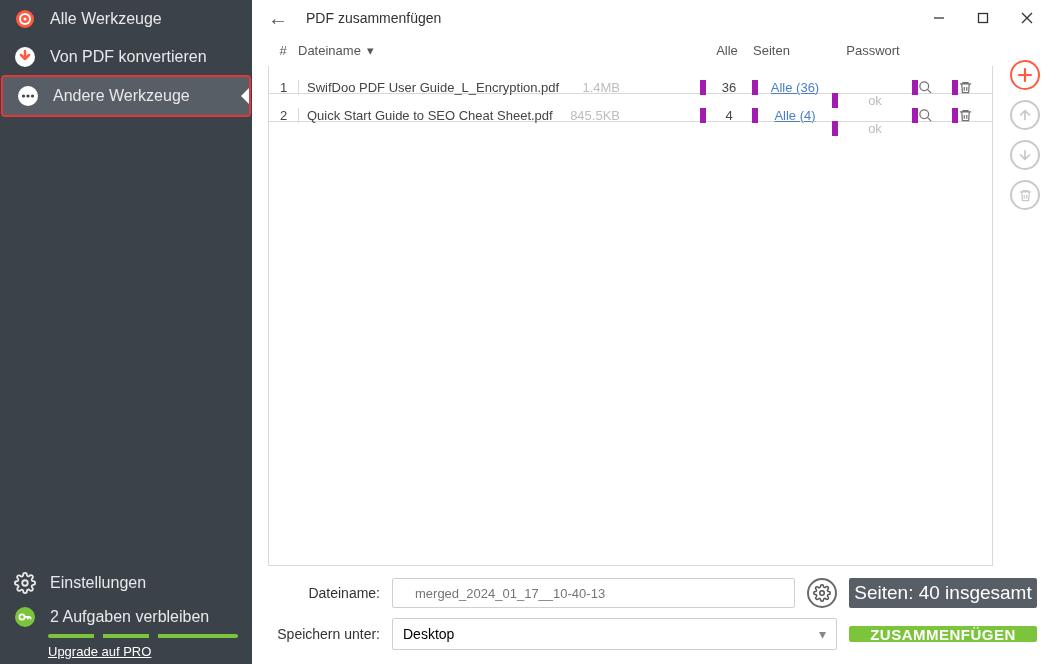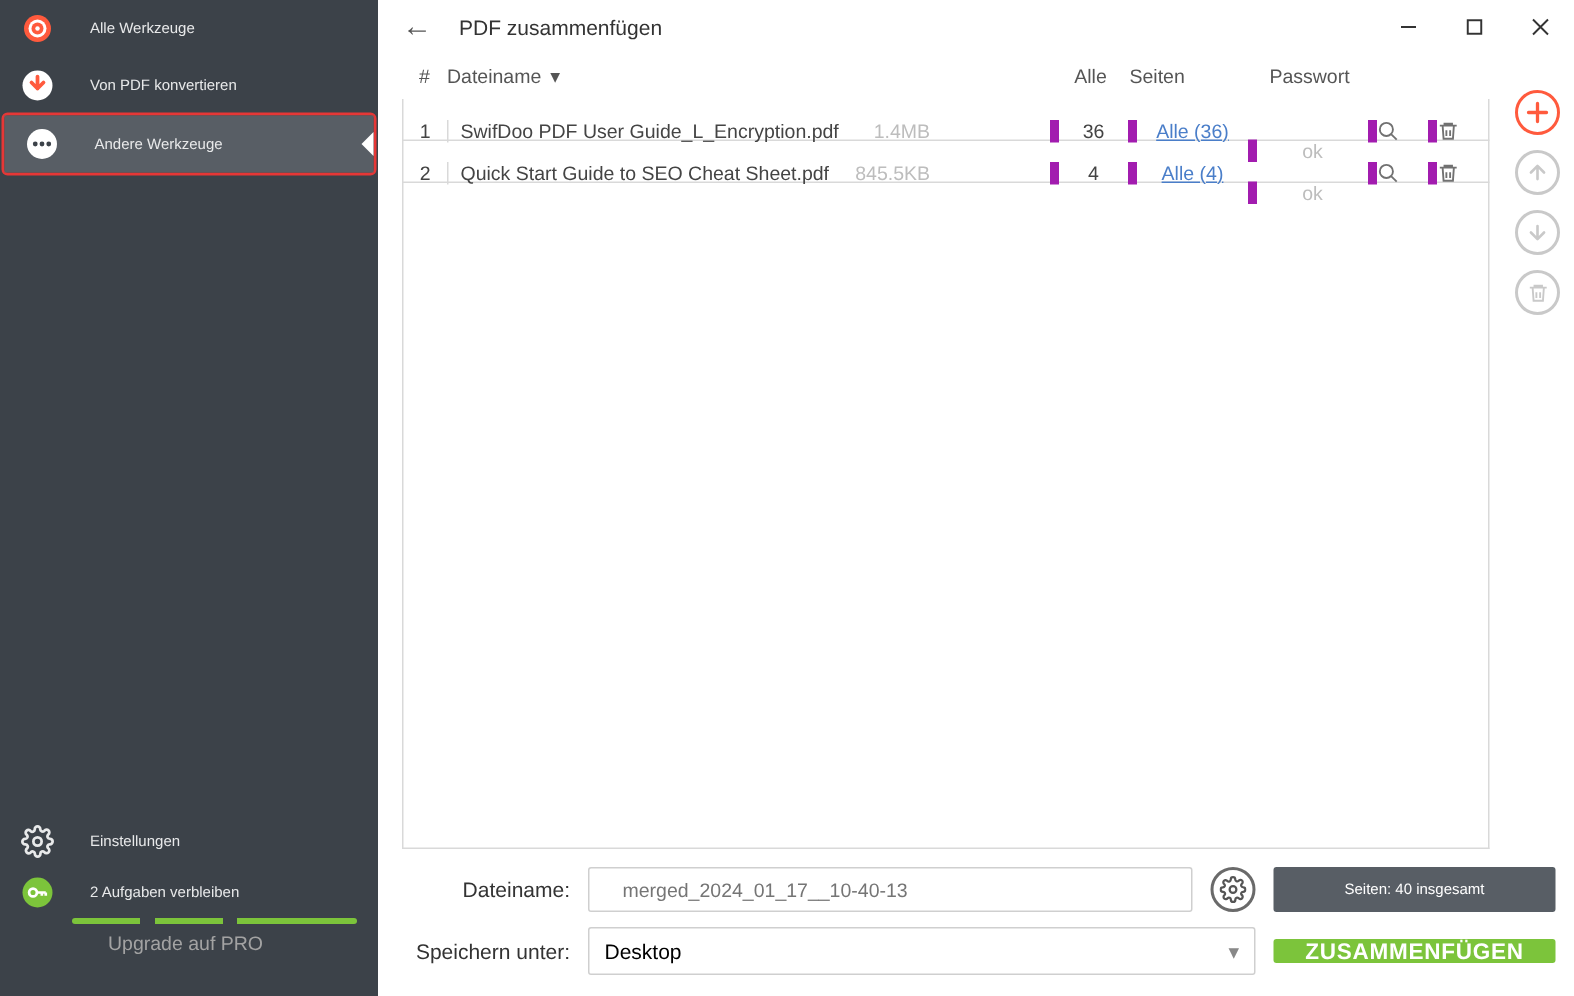--- a/index.html
+++ b/index.html
@@ -1,29 +1,29 @@
 <!DOCTYPE html>
 <html><head>
 <meta charset="utf-8">
 <style>
 * { box-sizing: border-box; margin: 0; padding: 0; font-family: "Segoe UI", Arial, sans-serif; }
 body { width: 1049px; height: 664px; display: flex; overflow: hidden; background: #fff; }
 
 
 .sidebar { width: 252px; background: #3c4249; color: #e8e9ea; display: flex; flex-direction: column; }
-.side-item { height: 38px; display: flex; align-items: center; padding-left: 14px; gap: 24px; cursor: pointer; font-size: 10px; }
+.side-item { height: 38px; display: flex; align-items: center; padding-left: 14px; gap: 14px; cursor: pointer; font-size: 16px; }
 .side-item.active { background: #585e65; position: relative; }
 .side-item.active::after { content:""; position:absolute; right:0; top:11px; border:8px solid transparent; border-right-color:#fff; }
 .side-icon { width: 22px; height: 22px; display:flex; align-items:center; justify-content:center; }
 .highlight-box { border: 2.5px solid #e63736; border-radius: 4px; margin: -1px 1px; }
 .side-spacer { flex: 1; }
-.side-bottom { padding-bottom: 26px; }
+.side-bottom { padding-bottom: 4px; }
 .side-bottom .side-item { height: 34px; }
 .progress-bar { margin: 0 14px 4px 48px; height: 4px; border-radius: 2px; background: linear-gradient(90deg,#7cc43b 0 24%,#3c4249 24% 29%,#7cc43b 29% 53%,#3c4249 53% 58%,#7cc43b 58% 100%); }
-.upgrade { margin-left: 72px; font-size: 13px; color: #a3a3a3; cursor:pointer; }
+.upgrade { margin-left: 48px; font-size: 13px; text-decoration: underline; color: #ffffff; cursor:pointer; }
 
 
 .main { flex: 1; display: flex; flex-direction: column; position: relative; }
 .titlebar { height: 36px; display: flex; align-items: center; padding-left: 16px; }
 .back-arrow { width: 24px; font-size: 20px; color:#555; cursor:pointer; }
 .title { font-size: 14px; color: #333; margin-left: 14px; }
 .win-ctrls { margin-left: auto; display: flex; }
 .win-btn { width: 44px; height: 36px; display:flex; align-items:center; justify-content:center; color:#333; font-size:14px; cursor:pointer; }
 
 .content { flex: 1; display: flex; }
@@ -46,21 +46,21 @@
 .side-tools { width: 48px; display:flex; flex-direction:column; align-items:center; gap:10px; padding-top:24px; }
 .tool-circle { width:30px; height:30px; border-radius:50%; border:2px solid #c9c9c9; display:flex; align-items:center; justify-content:center; color:#c9c9c9; font-size:16px; cursor:pointer; }
 .tool-circle.add { border-color:#ff5a3d; color:#ff5a3d; }
 
 
 .bottom { padding: 12px 12px 14px 12px; }
 .form-row { display:flex; align-items:center; gap:12px; margin-bottom:10px; }
 .form-label { width: 116px; text-align:right; font-size:14px; color:#333; }
 .text-input { flex:1; height:30px; border:1px solid #cfcfcf; border-radius:2px; padding:0 22px; font-size:13px; color:#9c9c9c; }
 .gear-btn { width:30px; height:30px; border:2px solid #6a6a6a; border-radius:50%; display:flex; align-items:center; justify-content:center; cursor:pointer; color:#555; }
-.pages-total { width:188px; height:30px; background:#585e65; color:#fff; display:flex; align-items:center; justify-content:center; font-size:10px; border-radius:2px; }
+.pages-total { width:188px; height:30px; background:#585e65; color:#fff; display:flex; align-items:center; justify-content:center; font-size:19px; border-radius:2px; }
 .select { flex:1; height:32px; border:1px solid #cfcfcf; border-radius:2px; padding:0 10px; font-size:14px; display:flex; align-items:center; justify-content:space-between; cursor:pointer; }
 .merge-btn { width:188px; height:16px; background:#7cc43b; color:#fff; font-size:15px; font-weight:600; letter-spacing:.5px; display:flex; align-items:center; justify-content:center; border-radius:2px; cursor:pointer; }
 
 svg { display:block; }
 </style>
 </head>
 <body>
 
 <div class="sidebar">
   <div class="side-item">

